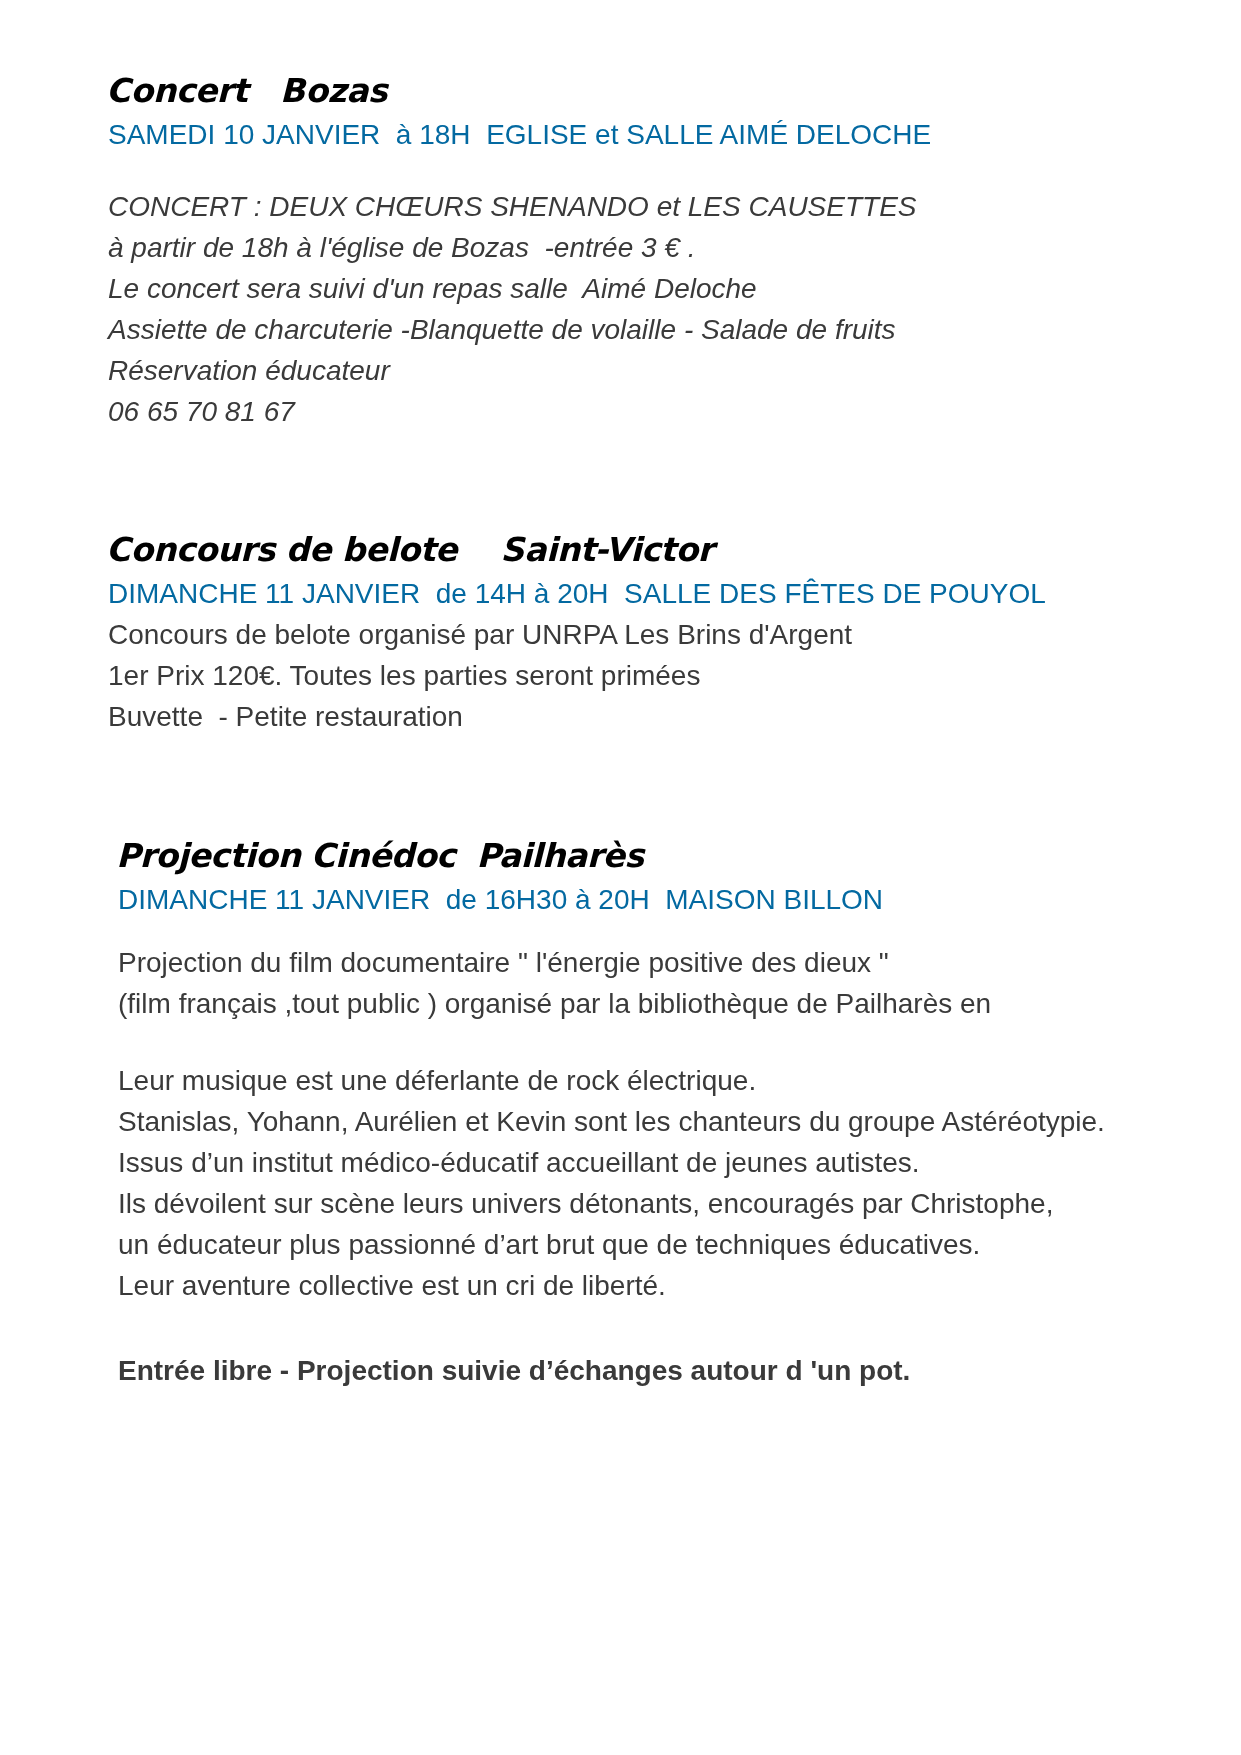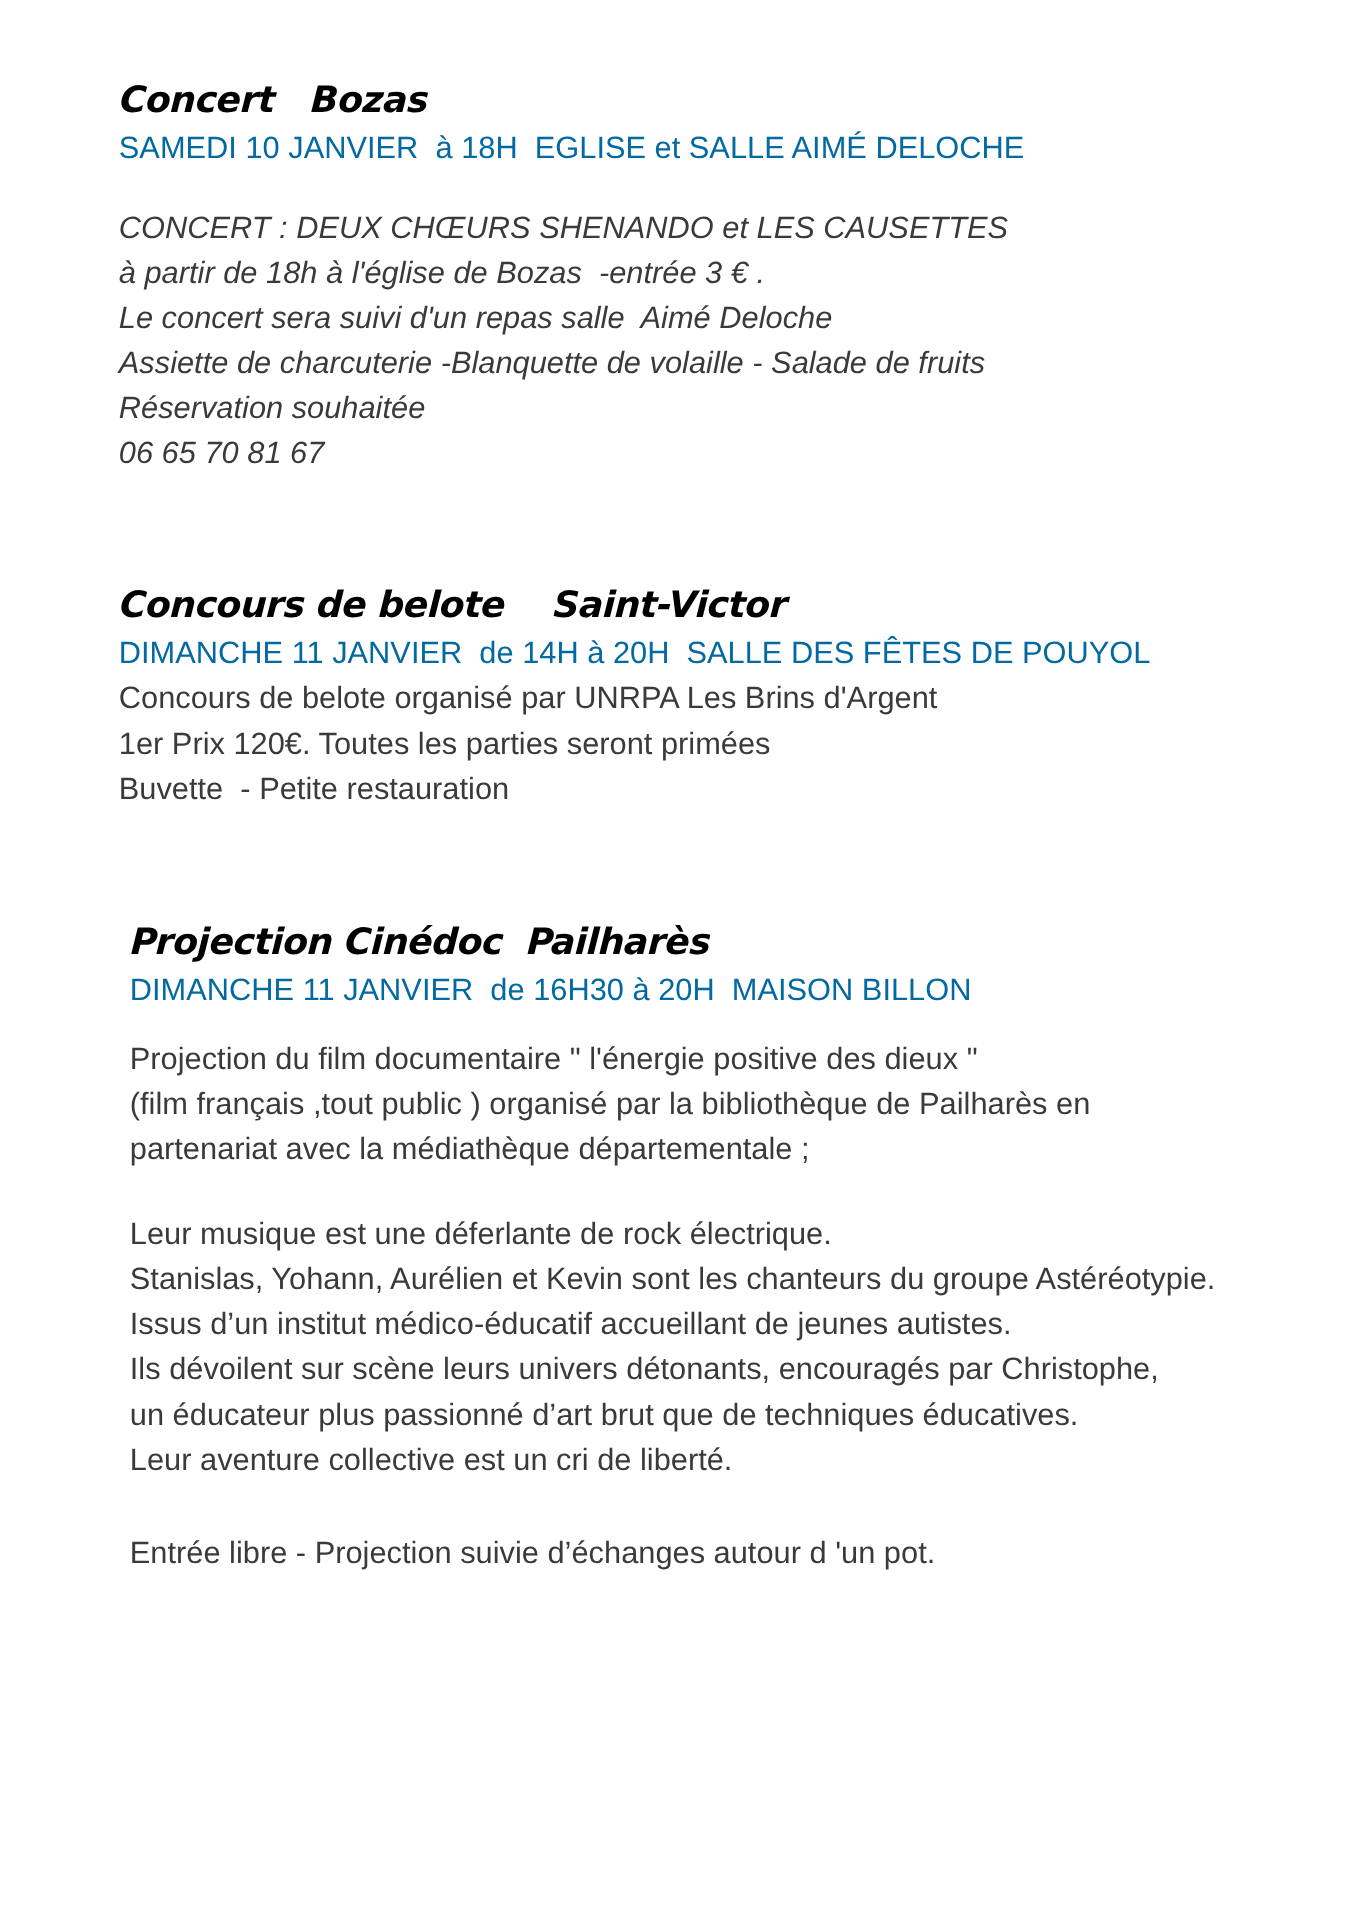--- a/index.html
+++ b/index.html
@@ -50,58 +50,57 @@
     color: #3a3a3a;
     white-space: pre;
   }
   
   .event-1 .para-1 { margin-top: 31px; font-style: italic; }
   .event-2 { margin-top: 97px; }
   .event-2 .para-1 { }
   .event-3 { margin-top: 98px; padding-left: 10px; }
   .event-3 .para-1 { margin-top: 22px; }
   .event-3 .para-2 { margin-top: 36px; }
-  .event-3 .para-3 { margin-top: 44px; }
+  .event-3 .para-3 { margin-top: 44px; font-weight: bold; }
 </style>
 </head>
 <body>
 
 <main class="page">
   <div class="content">
 
     <section class="event event-1">
       <h1 class="event-title">Concert   Bozas</h1>
       <p class="event-subtitle">SAMEDI 10 JANVIER  à 18H  EGLISE et SALLE AIMÉ DELOCHE</p>
       <div class="para para-1">
         <p class="line">CONCERT : DEUX CHŒURS SHENANDO et LES CAUSETTES</p>
         <p class="line">à partir de 18h à l'église de Bozas  -entrée 3 € .</p>
         <p class="line">Le concert sera suivi d'un repas salle  Aimé Deloche</p>
         <p class="line">Assiette de charcuterie -Blanquette de volaille - Salade de fruits</p>
-        <p class="line">Réservation souhaitée</p>
+        <p class="line">Réservation éducateur</p>
         <p class="line">06 65 70 81 67</p>
       </div>
     </section>
 
     <section class="event event-2">
       <h1 class="event-title">Concours de belote    Saint-Victor</h1>
       <p class="event-subtitle">DIMANCHE 11 JANVIER  de 14H à 20H  SALLE DES FÊTES DE POUYOL</p>
       <div class="para para-1">
         <p class="line">Concours de belote organisé par UNRPA Les Brins d'Argent</p>
         <p class="line">1er Prix 120€. Toutes les parties seront primées</p>
         <p class="line">Buvette  - Petite restauration</p>
       </div>
     </section>
 
     <section class="event event-3">
       <h1 class="event-title">Projection Cinédoc  Pailharès</h1>
       <p class="event-subtitle">DIMANCHE 11 JANVIER  de 16H30 à 20H  MAISON BILLON</p>
       <div class="para para-1">
         <p class="line">Projection du film documentaire " l'énergie positive des dieux "</p>
         <p class="line">(film français ,tout public ) organisé par la bibliothèque de Pailharès en</p>
-        <p class="line">partenariat avec la médiathèque départementale ;</p>
       </div>
       <div class="para para-2">
         <p class="line">Leur musique est une déferlante de rock électrique.</p>
         <p class="line">Stanislas, Yohann, Aurélien et Kevin sont les chanteurs du groupe Astéréotypie.</p>
         <p class="line">Issus d’un institut médico-éducatif accueillant de jeunes autistes.</p>
         <p class="line">Ils dévoilent sur scène leurs univers détonants, encouragés par Christophe,</p>
         <p class="line">un éducateur plus passionné d’art brut que de techniques éducatives.</p>
         <p class="line">Leur aventure collective est un cri de liberté.</p>
       </div>
       <div class="para para-3">

